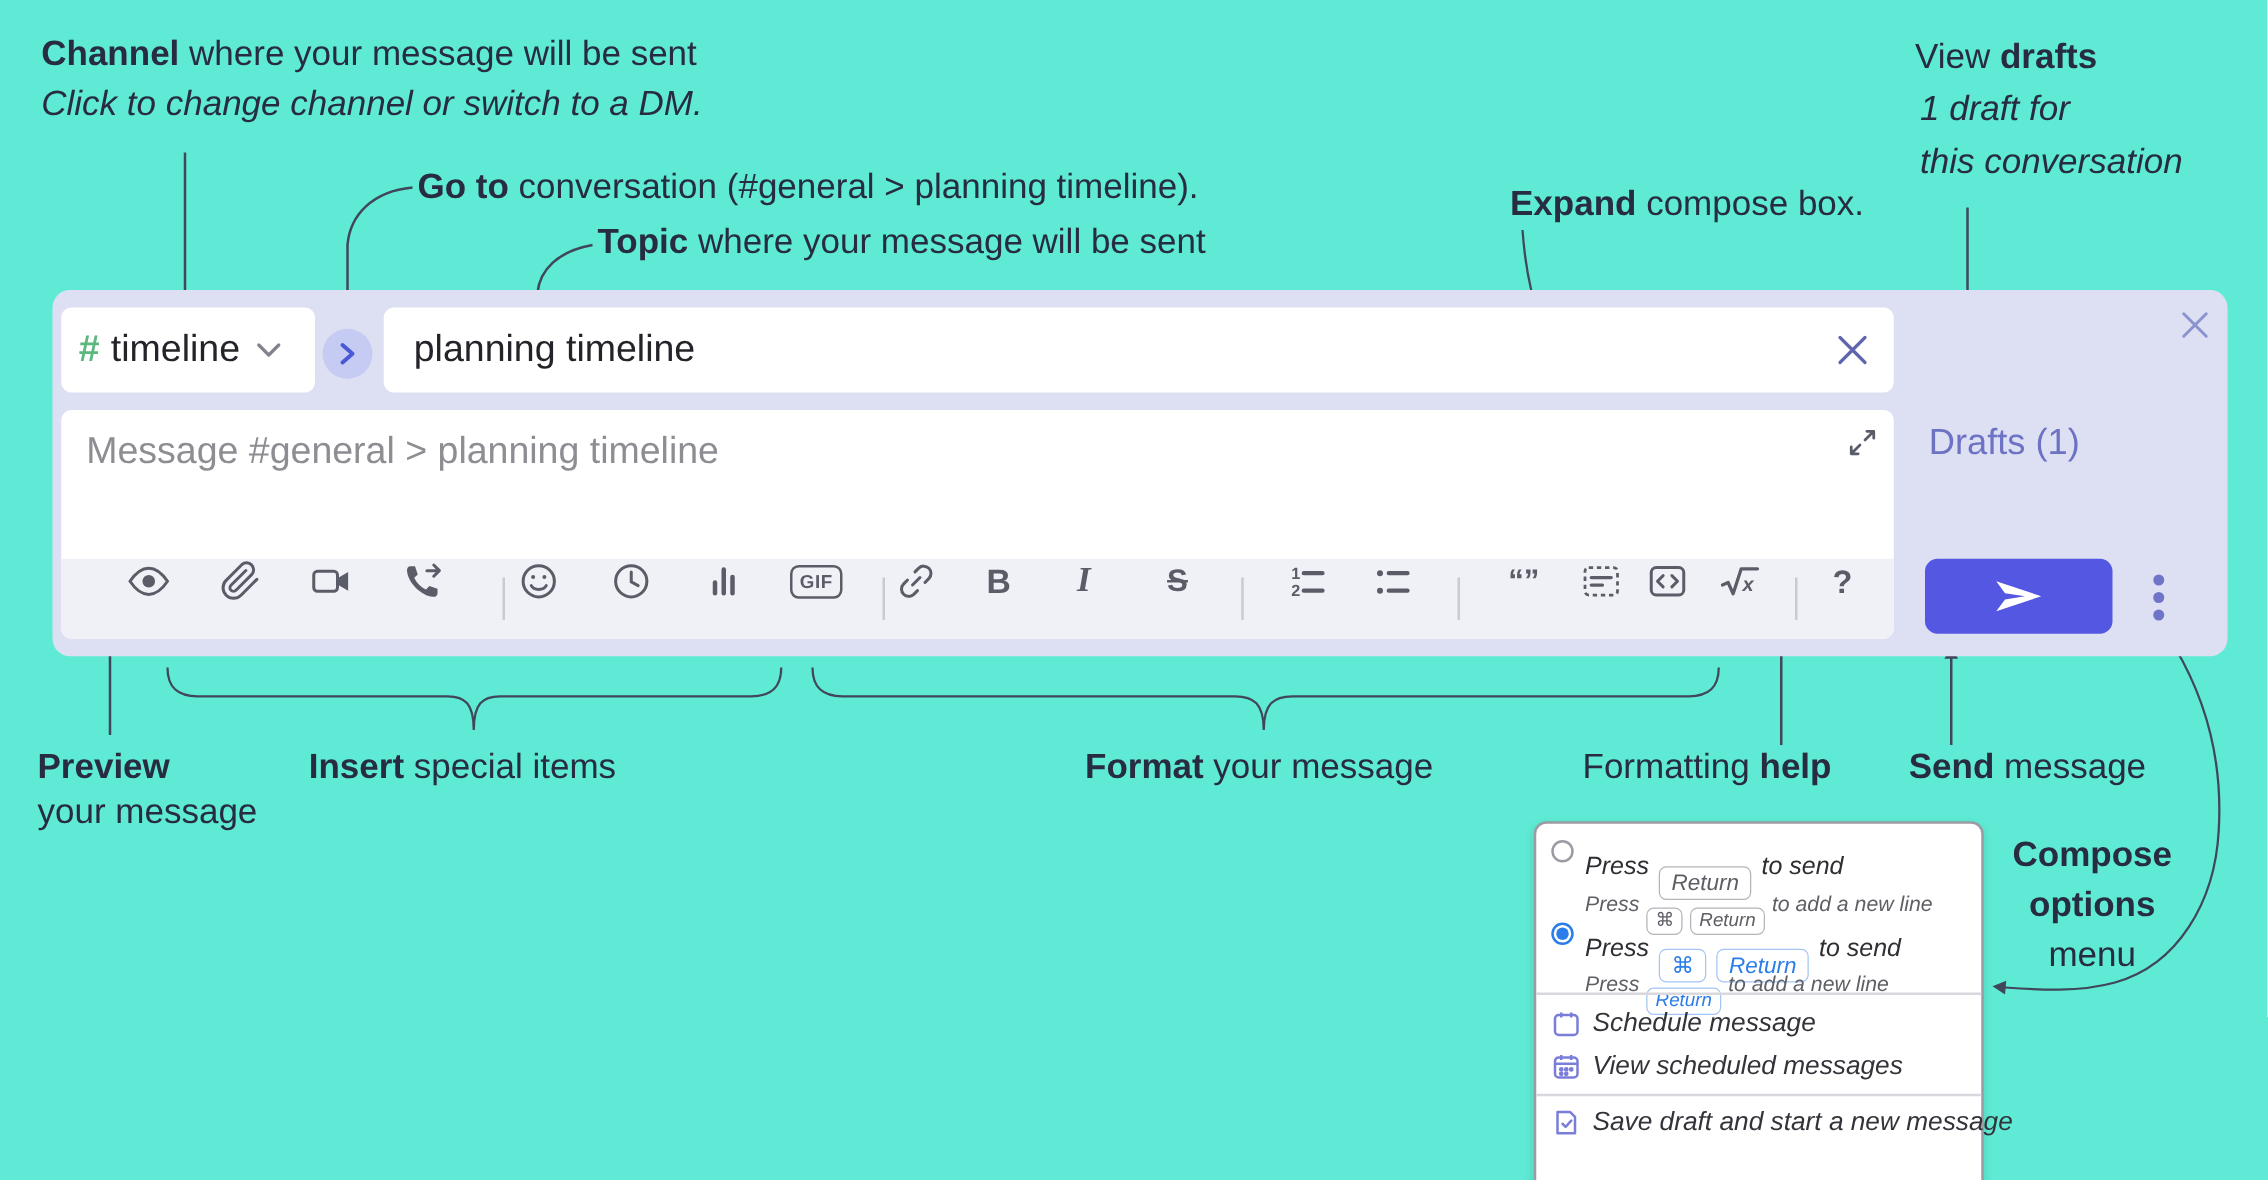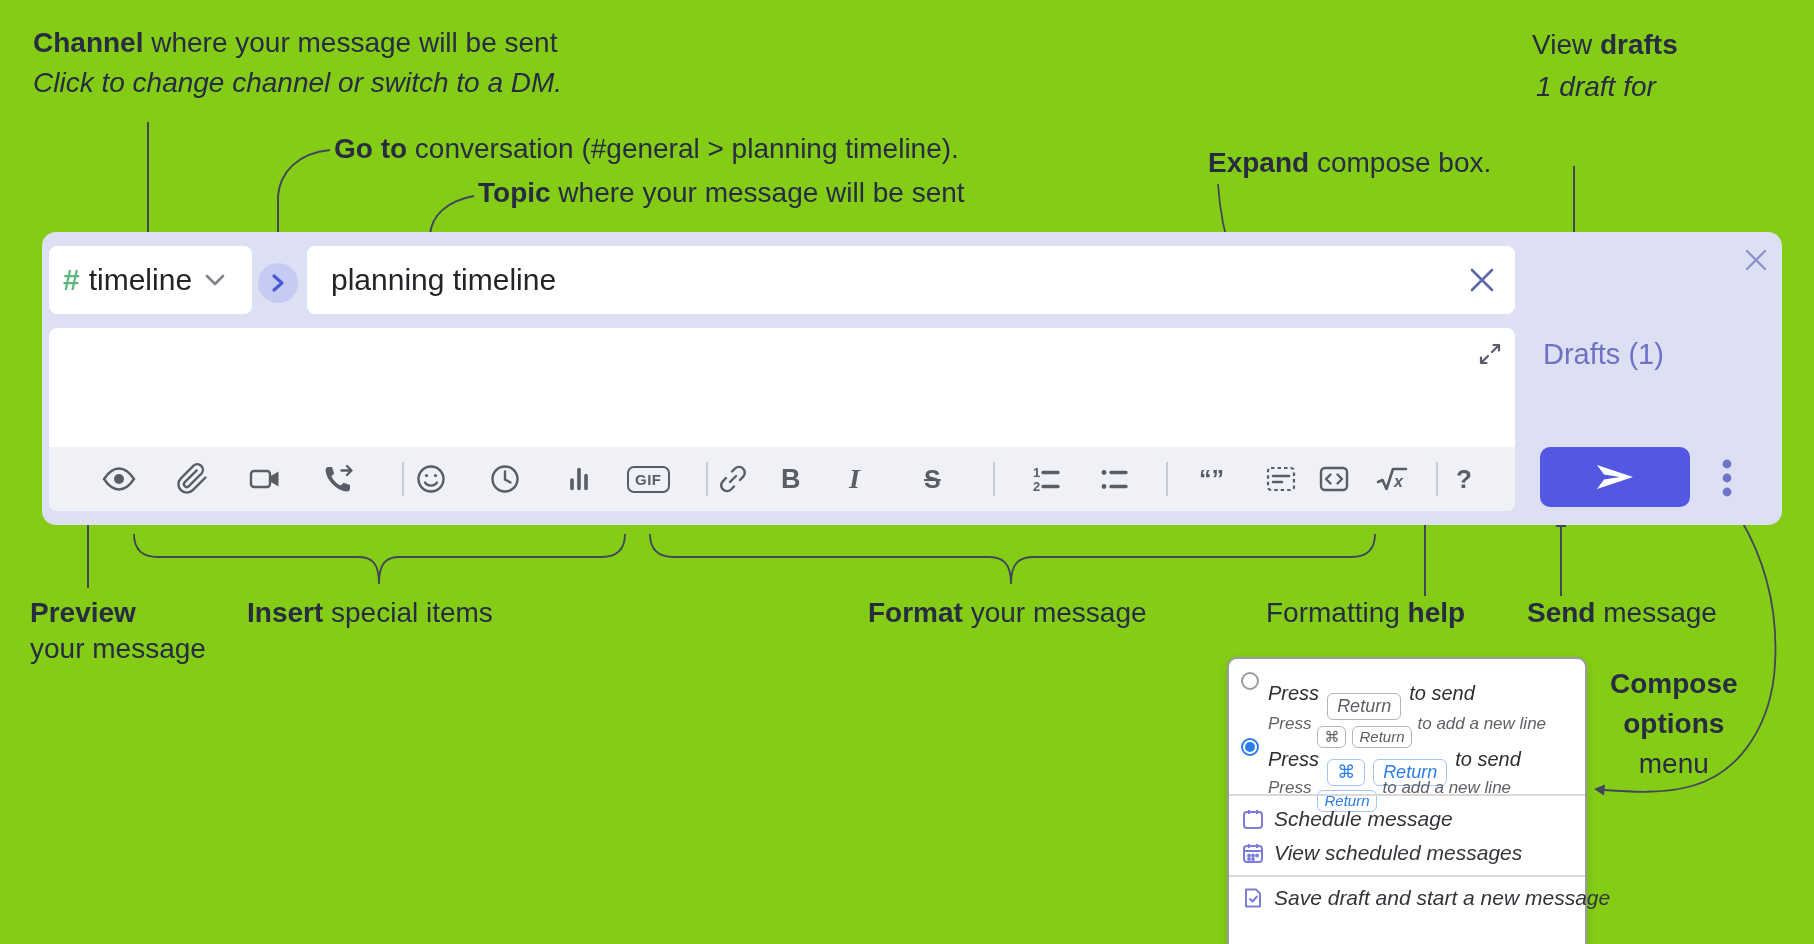--- a/index.html
+++ b/index.html
@@ -1,31 +1,31 @@
 <!DOCTYPE html>
 <html><head>
 <meta charset="utf-8">
 <style>
   html,body{margin:0;padding:0;background:#ffffff;}
-  #canvas{position:relative;width:1814px;height:944px;background:#84cc16;overflow:hidden;
+  #canvas{position:relative;width:1814px;height:944px;background:#5eead4;overflow:hidden;
           font-family:"Liberation Sans","DejaVu Sans",sans-serif;color:#272c41;}
   .abs{position:absolute;}
   
   .ann{font-size:28px;line-height:34px;color:#272c41;white-space:nowrap;}
   .ann b{font-weight:700;}
   .ann.it{font-style:italic;}
   
   .compose{background:#dde0f2;border-radius:14px;}
   .whitebox{background:#ffffff;border-radius:8px;}
   .uitext{font-size:30px;color:#232329;}
   .placeholder{color:#8d8d93;}
   .drafts{font-size:29px;font-weight:500;color:#6d72c5;}
   
   .tstrip{background:#f0f1f6;border-radius:0 0 8px 8px;}
-  .ticon{position:absolute;top:14px;width:36px;height:36px;display:flex;align-items:center;color:#5a5c68;}
+  .ticon{position:absolute;top:0;width:36px;height:36px;display:flex;align-items:center;justify-content:center;color:#5a5c68;}
   .tdiv{position:absolute;top:15px;width:2px;height:34px;background:#c9cbd3;}
   .glyphB{font-size:27px;font-weight:800;}
   .glyphI{font-family:"Liberation Serif","DejaVu Serif",serif;font-style:italic;font-weight:700;font-size:28px;}
   .glyphS{font-size:25px;font-weight:700;text-decoration:line-through;}
   .glyphQ{font-size:25px;font-weight:700;}
   .gifbox{border:2.4px solid #5a5c68;border-radius:7px;padding:3px 6px;font-size:15px;font-weight:700;letter-spacing:.5px;}
   .sendbtn{background:#5457e2;border-radius:10px;display:flex;align-items:center;justify-content:center;}
   
   .popup{background:#fff;border:2px solid #9b9ba3;border-radius:10px;box-shadow:0 3px 8px rgba(0,0,0,.12);}
   .optrow{position:absolute;left:39px;font-size:20px;color:#2e2e33;display:flex;align-items:center;gap:8px;white-space:nowrap;}
@@ -94,20 +94,21 @@
   </div>
 
   <div class="abs ann" style="left:478px;top:176px;">
     <b>Topic</b><span> where your message will be sent</span>
   </div>
 
   <div class="abs ann" style="left:1532px;top:28px;">
     <span>View </span><b>drafts</b>
   </div>
   <div class="abs ann it" style="left:1536px;top:70px;">1 draft for</div>
+  <div class="abs ann it" style="left:1536px;top:112px;">this conversation</div>
 
   <div class="abs compose" style="left:42px;top:232px;width:1740px;height:293px;">
 
     <div class="abs whitebox" style="left:7px;top:14px;width:203px;height:68px;display:flex;align-items:center;padding-left:14px;box-sizing:border-box;">
       <span style="color:#5cb87e;font-weight:700;font-size:30px;margin-right:9px;">#</span>
       <span class="uitext">timeline</span>
       <svg width="22" height="14" viewBox="0 0 22 14" style="margin-left:12px;">
           <path d="M3,3 L11,11 L19,3" stroke="#83838d" stroke-width="2.6" fill="none" stroke-linecap="round" stroke-linejoin="round"></path>
         </svg>
     </div>
@@ -127,20 +128,21 @@
         </svg>
     </div>
 
     <div class="abs" style="left:1696px;top:10px;width:36px;height:36px;display:flex;align-items:center;justify-content:center;">
       <svg width="26" height="26" viewBox="0 0 26 26">
           <path d="M4,4 L22,22 M22,4 L4,22" stroke="#8b93cf" stroke-width="2.4" stroke-linecap="round"></path>
         </svg>
     </div>
 
     <div class="abs whitebox" style="left:7px;top:96px;width:1466px;height:183px;">
+      <div class="abs uitext placeholder" style="left:20px;top:16px;">Message #general &gt; planning timeline</div>
       <div class="abs" style="left:1425px;top:10px;width:32px;height:32px;display:flex;align-items:center;justify-content:center;">
         <svg width="26" height="26" viewBox="0 0 26 26" stroke="#5a5c68" stroke-width="2.2" fill="none" stroke-linecap="round" stroke-linejoin="round">
           <path d="M11,15 L4,22 M4,16.5 V22 H9.5"></path>
             <path d="M15,11 L22,4 M16.5,4 H22 V9.5"></path>
         </svg>
       </div>
 
       <div class="abs tstrip" style="left:0;top:119px;width:1466px;height:64px;">
         <div class="ticon" style="left:52px;">
           <svg width="36" height="36" viewBox="0 0 36 36" fill="none" stroke="#5a5c68" stroke-width="2.4">

